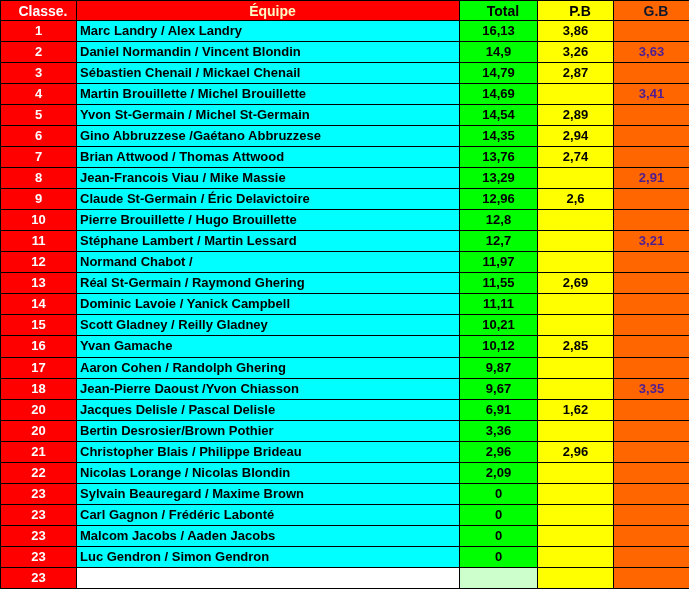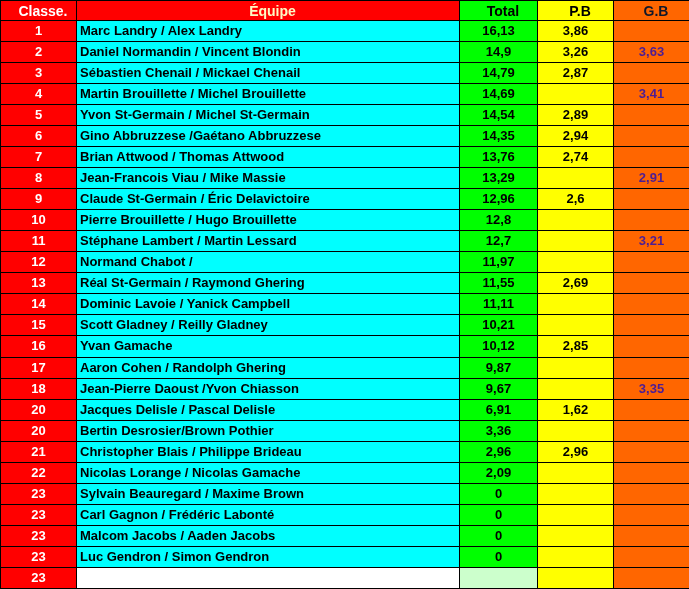--- a/index.html
+++ b/index.html
@@ -248,21 +248,21 @@
       </tr>
       <tr>
         <td class="rank">21</td>
         <td class="team">Christopher Blais / Philippe Brideau</td>
         <td class="total">2,96</td>
         <td class="pb">2,96</td>
         <td class="gb"></td>
       </tr>
       <tr>
         <td class="rank">22</td>
-        <td class="team">Nicolas Lorange / Nicolas Gamache</td>
+        <td class="team">Nicolas Lorange / Nicolas Blondin</td>
         <td class="total">2,09</td>
         <td class="pb"></td>
         <td class="gb"></td>
       </tr>
       <tr>
         <td class="rank">23</td>
         <td class="team">Sylvain Beauregard / Maxime Brown</td>
         <td class="total">0</td>
         <td class="pb"></td>
         <td class="gb"></td>

